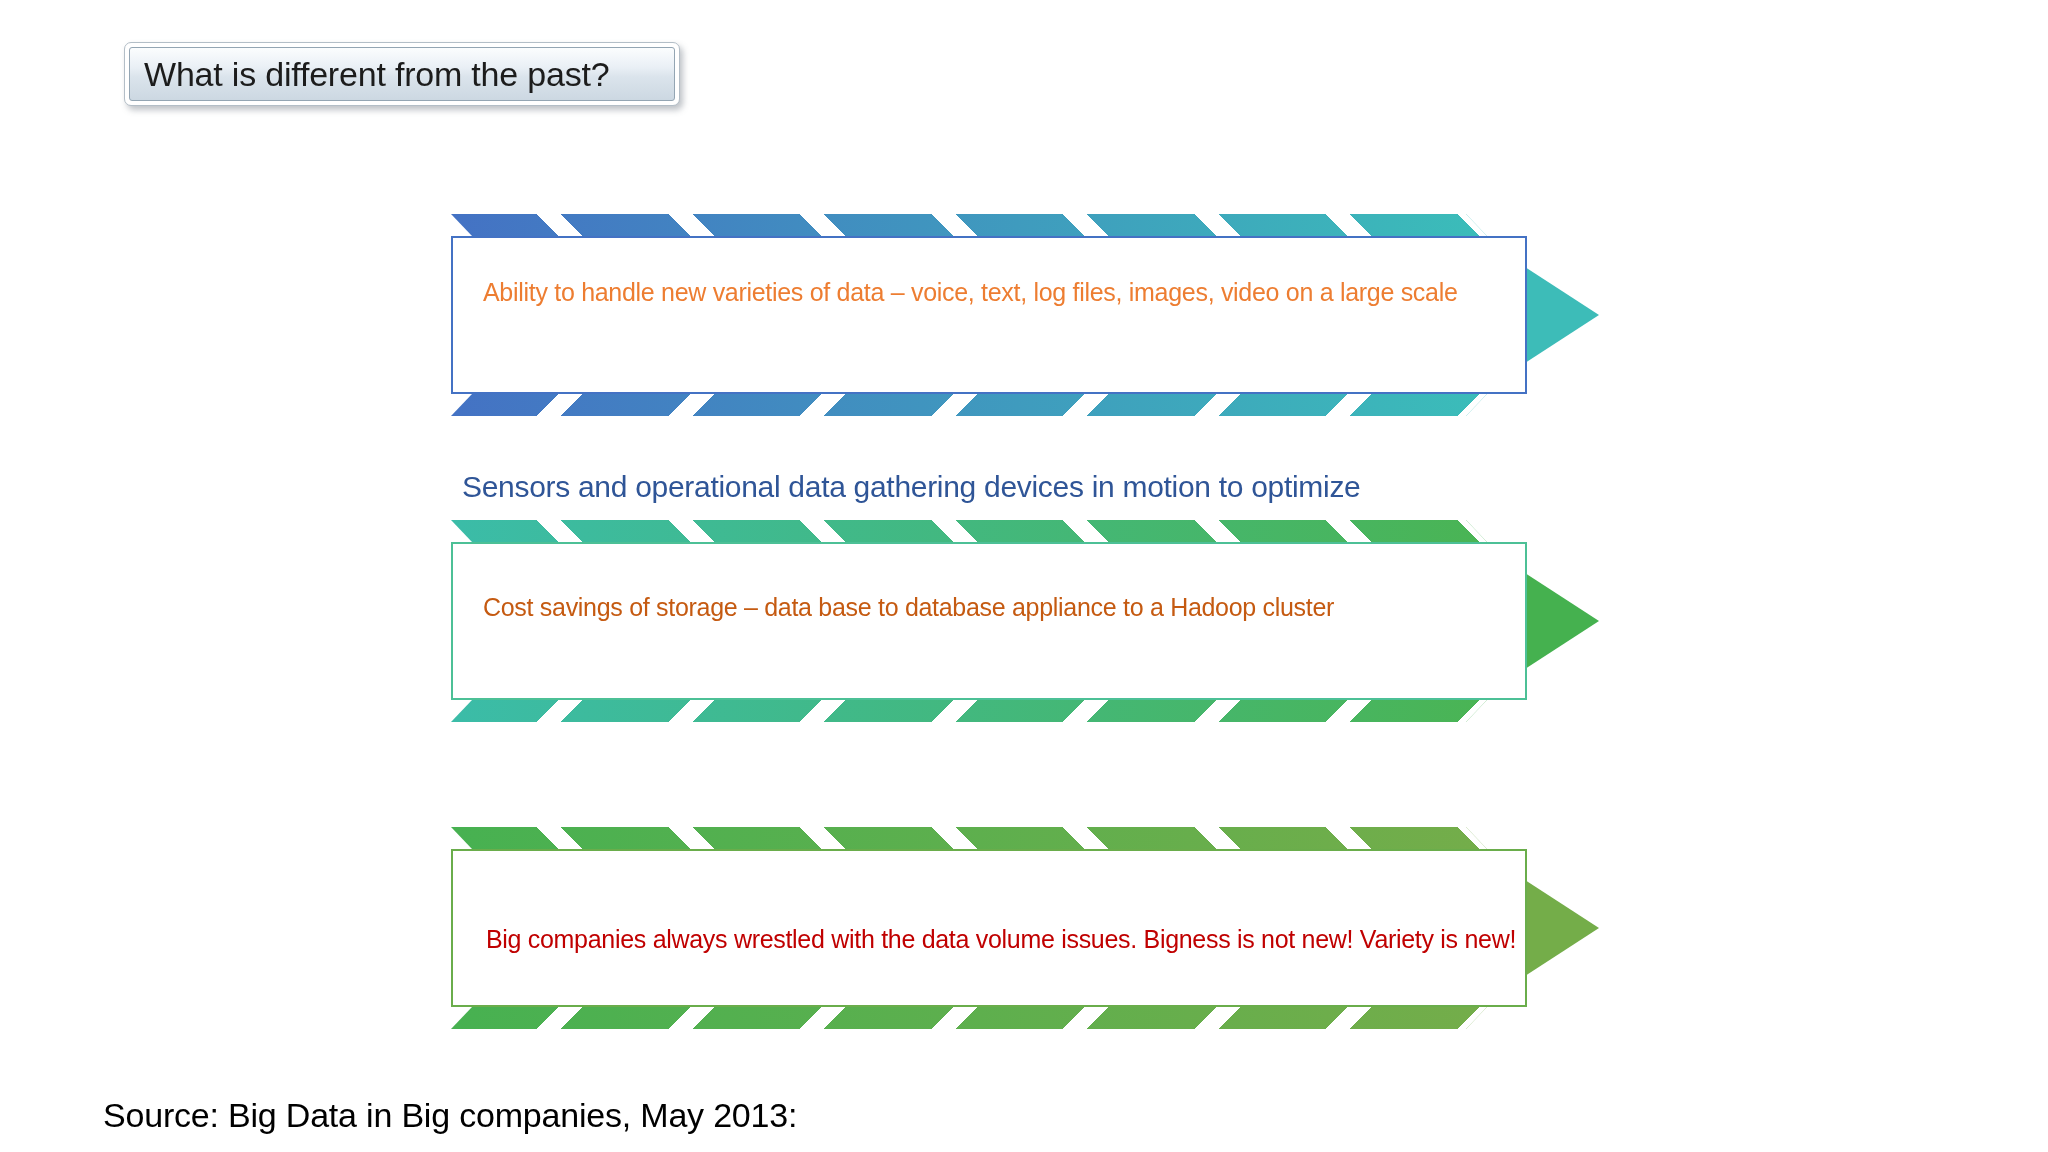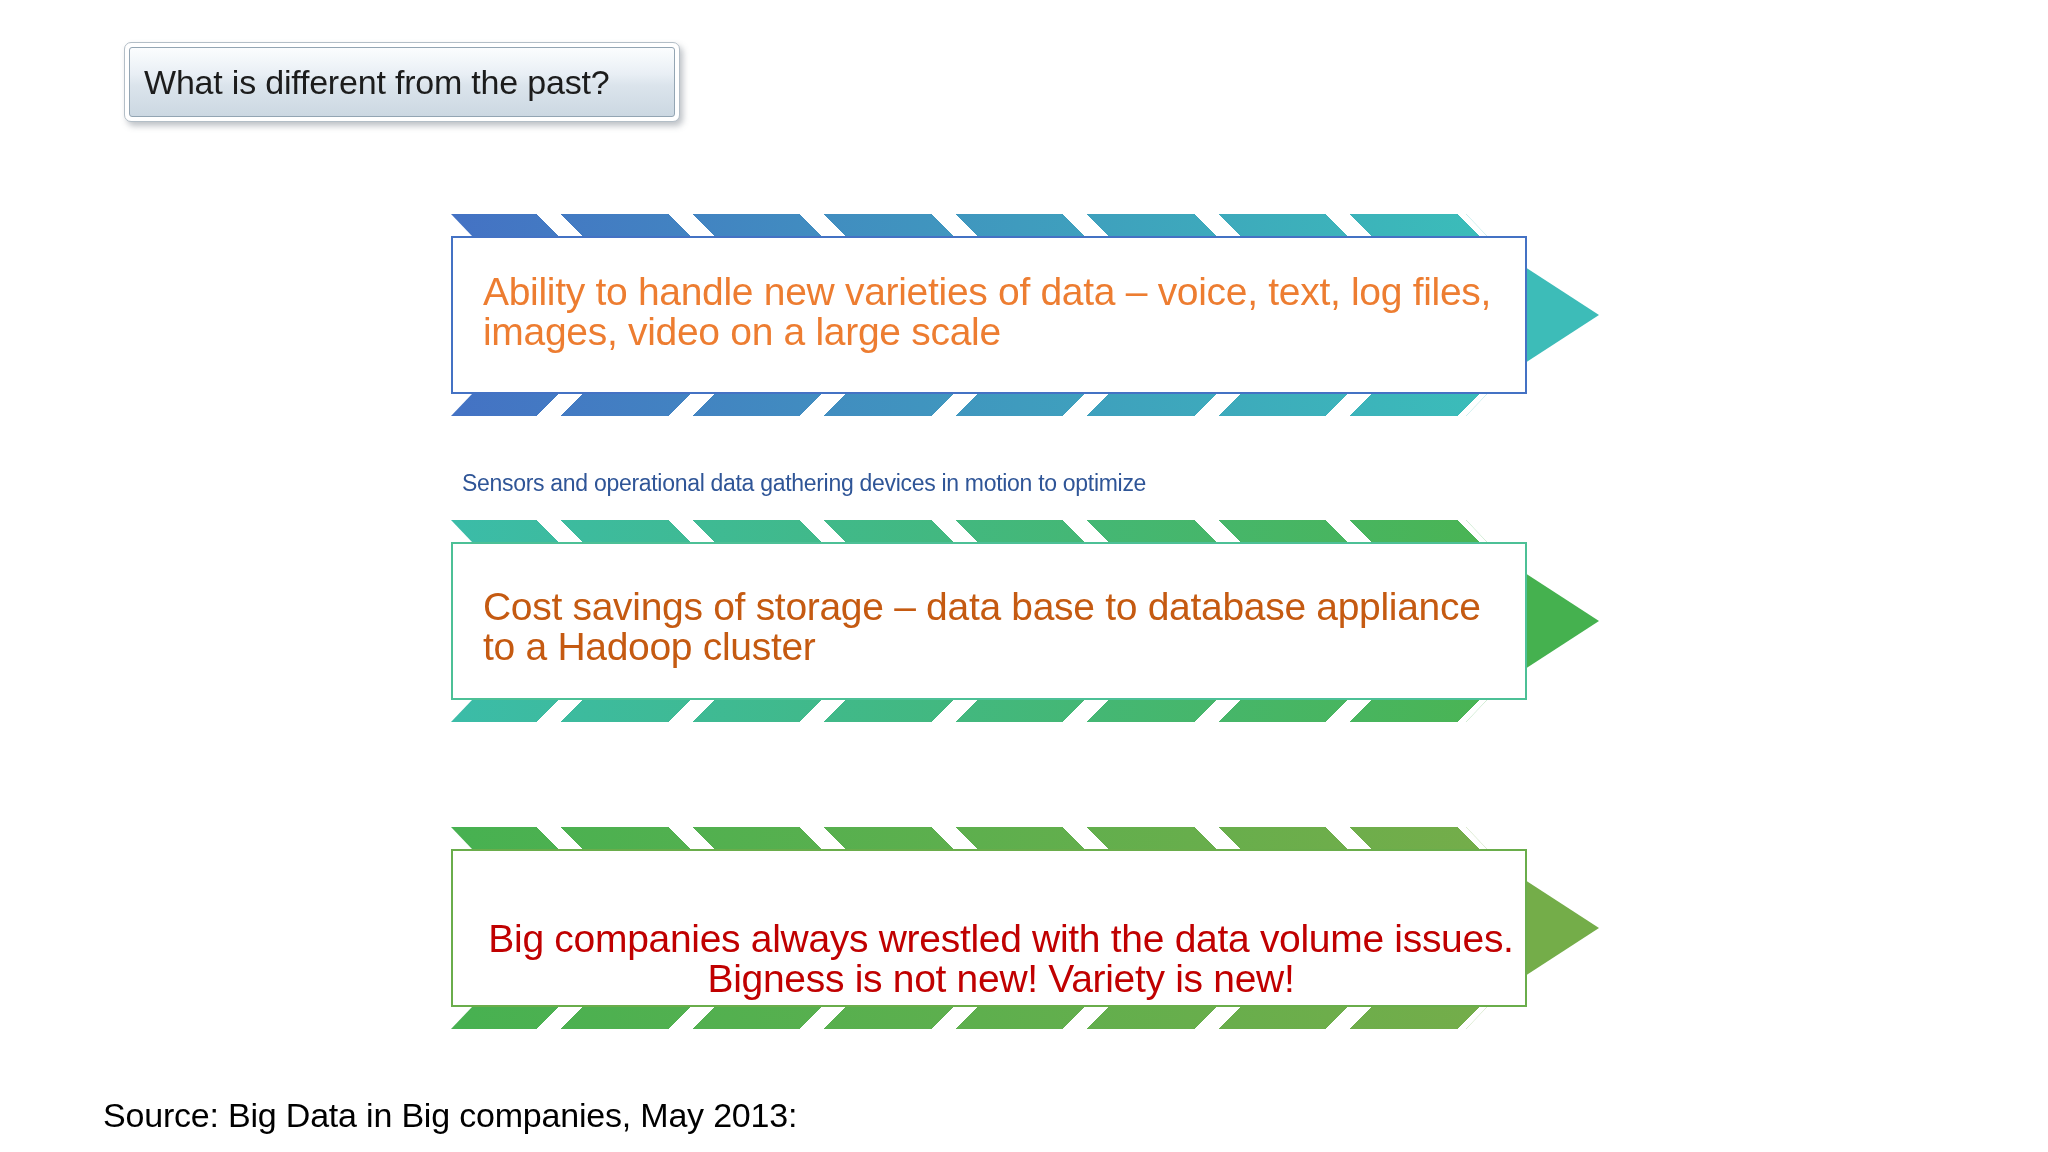--- a/index.html
+++ b/index.html
@@ -15,21 +15,21 @@
     background: #ffffff;
     overflow: hidden;
   }
 
   
   .title-box {
     position: absolute;
     left: 124px;
     top: 42px;
     width: 556px;
-    height: 80px;
+    height: 64px;
     box-sizing: border-box;
     background: #ffffff;
     border: 1px solid #b3bec7;
     border-radius: 7px;
     padding: 4px;
     box-shadow: 3px 4px 6px rgba(110,120,130,0.45);
   }
   .title-inner {
     height: 100%;
     box-sizing: border-box;
@@ -45,21 +45,21 @@
     color: #1c1c1c;
     letter-spacing: -0.2px;
     white-space: nowrap;
   }
 
   
   .caption {
     position: absolute;
     left: 462px;
     top: 470px;
-    font-size: 23px;
+    font-size: 30px;
     letter-spacing: -0.3px;
     color: #2F5597;
     white-space: nowrap;
   }
 
   
   .banner {
     position: absolute;
     left: 451px;
     width: 1076px;
@@ -90,21 +90,21 @@
     z-index: 2;
     box-sizing: border-box;
     width: 1076px;
     height: 158px;
     background: #ffffff;
     border: 2px solid var(--border);
   }
   .btext {
     margin: 0;
     padding: 34px 6px 0 30px;
-    font-size: 39px;
+    font-size: 25px;
     line-height: 40px;
     letter-spacing: -0.3px;
     color: var(--text);
   }
   #banner-1 .btext { padding-top: 43px; }
   #banner-2 .btext { padding-top: 68px; text-align: center; }
 
   .arrowhead {
     position: absolute;
     z-index: 1;

